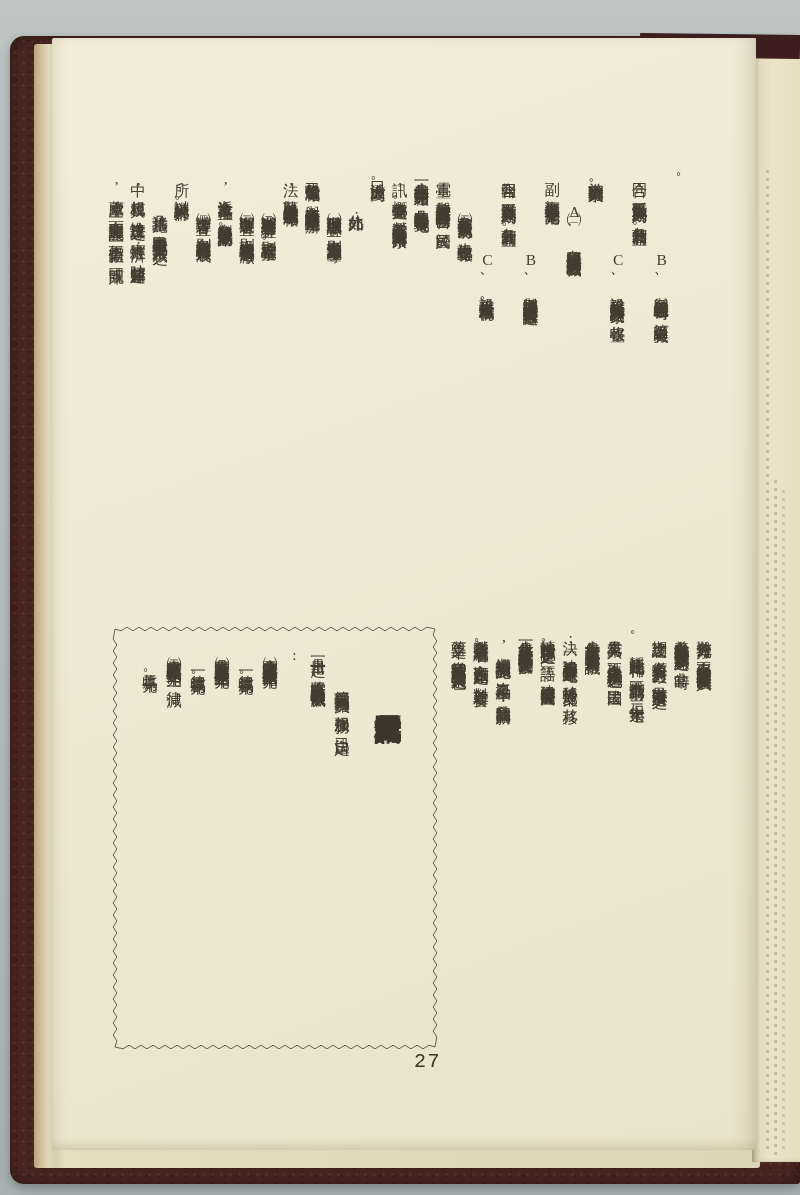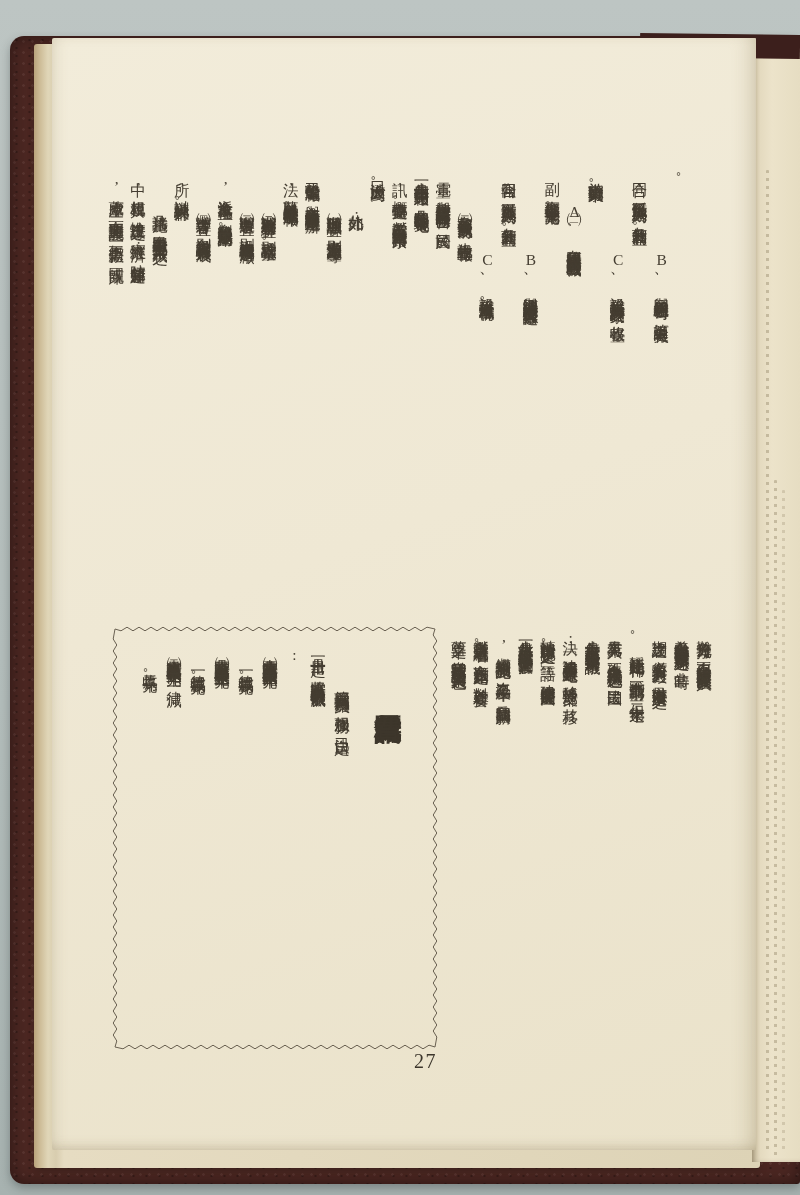--- a/index.html
+++ b/index.html
@@ -69,21 +69,21 @@
     width:100%;height:100%;color:#443d31;
   }
   .box-title{
     font-size:27px;font-weight:700;line-height:48px;
     padding-top:48px;margin-left:10px;color:#3d362b;letter-spacing:0;
   }
   .box-col{font-size:15.5px;line-height:24px;letter-spacing:.8px;}
   
   .page-number{
     position:absolute;left:414px;top:1050px;
-    font-family:Liberation Serif, serif;font-size:20px;letter-spacing:1.5px;color:#3c362c;
+    font-family:Liberation Mono, monospace;font-size:20px;letter-spacing:1.5px;color:#3c362c;
   }
 </style>
 </head>
 <body>
 
 <div class="book-cover"></div>
 <div class="page-stack"></div>
 <div class="next-page-sliver">
   <div class="showthrough st1"></div>
   <div class="showthrough st2"></div>

